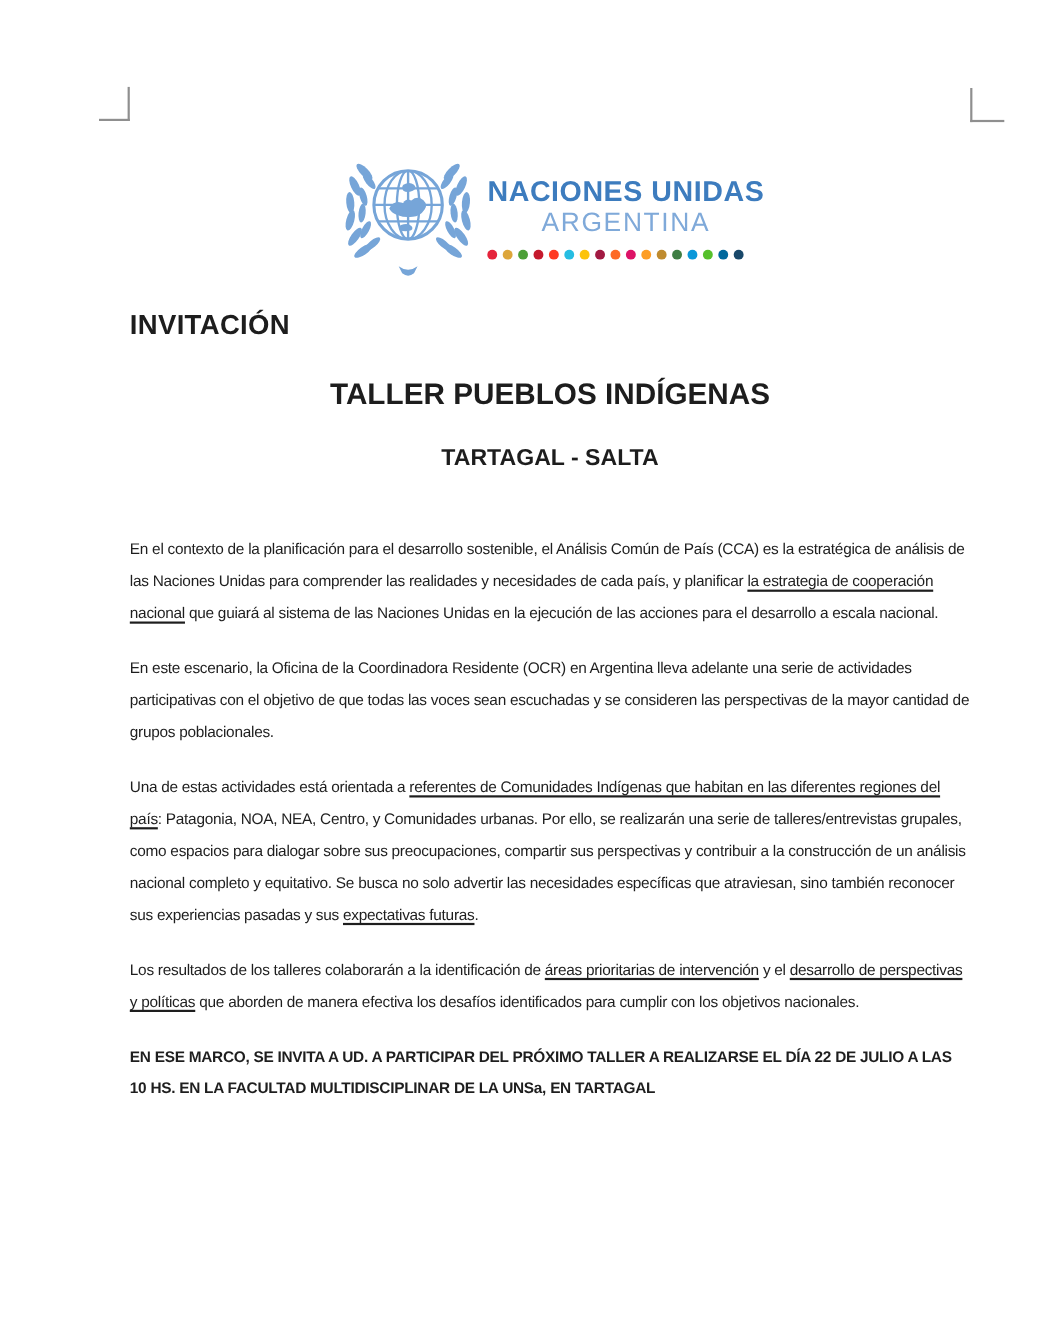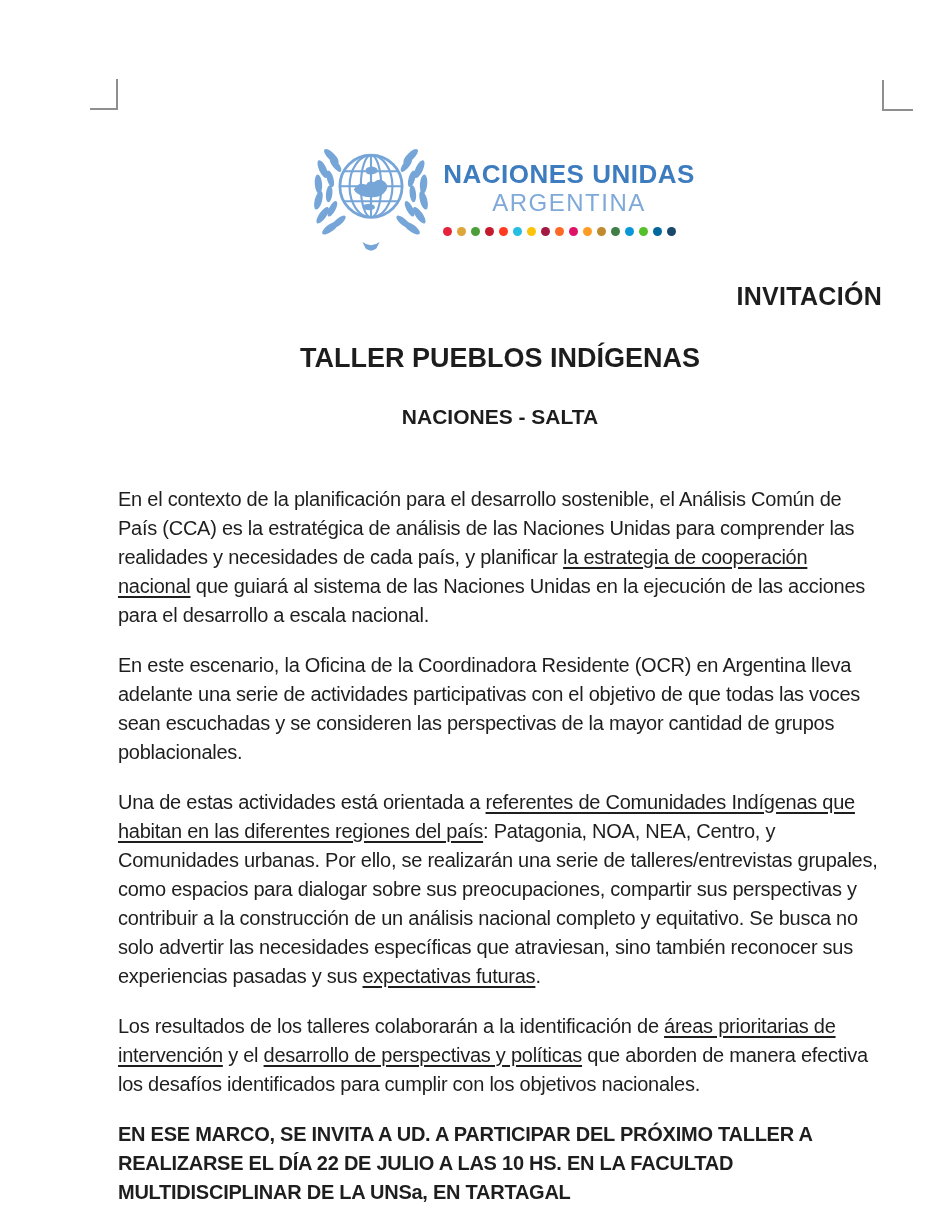--- a/index.html
+++ b/index.html
@@ -67,21 +67,21 @@
   }
   .sdg-dots .dot {
     width: 9px; height: 9px;
     border-radius: 50%;
     display: inline-block;
   }
 
   
   .title-main {
     margin-top: 26px;
-    text-align: right;
+    text-align: left;
     font-size: 25px;
     font-weight: 700;
     letter-spacing: 0.3px;
     color: #1d1d1d;
   }
   .subtitle1 {
     margin-top: 32px;
     text-align: center;
     font-size: 27px;
     font-weight: 700;
@@ -98,21 +98,21 @@
     margin-top: 31px;
     text-align: center;
     font-size: 21px;
     font-weight: 700;
     color: #1d1d1d;
   }
 
   
   .body-text { margin-top: 56px; }
   .body-text p {
-    font-size: 20px;
+    font-size: 14px;
     line-height: 29px;
     letter-spacing: -0.25px;
     color: #1e1e1e;
     margin-bottom: 21px;
     text-align: left;
   }
   .body-text p.bold { font-weight: 700; }
   .body-text .u {
     text-decoration: underline;
     text-underline-offset: 3px;
@@ -202,21 +202,21 @@
             <span class="dot" style="background: rgb(10, 151, 217);"></span>
             <span class="dot" style="background: rgb(86, 192, 43);"></span>
             <span class="dot" style="background: rgb(0, 104, 157);"></span>
             <span class="dot" style="background: rgb(25, 72, 106);"></span>
           </div>
       </div>
     </div>
 
     <div class="title-main">INVITACIÓN</div>
     <div class="subtitle1">TALLER PUEBLOS INDÍGENAS</div>
-    <div class="location">NACIONES - SALTA</div>
+    <div class="location">TARTAGAL - SALTA</div>
 
     <div class="body-text">
       <p><span>En el contexto de la planificación para el desarrollo sostenible, el Análisis Común de País (CCA) es la estratégica de análisis de las Naciones Unidas para comprender las realidades y necesidades de cada país, y planificar </span><span class="u">la estrategia de cooperación nacional</span><span> que guiará al sistema de las Naciones Unidas en la ejecución de las acciones para el desarrollo a escala nacional.</span></p>
       <p><span>En este escenario, la Oficina de la Coordinadora Residente (OCR) en Argentina lleva adelante una serie de actividades participativas con el objetivo de que todas las voces sean escuchadas y se consideren las perspectivas de la mayor cantidad de grupos poblacionales.</span></p>
       <p><span>Una de estas actividades está orientada a </span><span class="u">referentes de Comunidades Indígenas que habitan en las diferentes regiones del país</span><span>: Patagonia, NOA, NEA, Centro, y Comunidades urbanas. Por ello, se realizarán una serie de talleres/entrevistas grupales, como espacios para dialogar sobre sus preocupaciones, compartir sus perspectivas y contribuir a la construcción de un análisis nacional completo y equitativo. Se busca no solo advertir las necesidades específicas que atraviesan, sino también reconocer sus experiencias pasadas y sus </span><span class="u">expectativas futuras</span><span>.</span></p>
       <p><span>Los resultados de los talleres colaborarán a la identificación de </span><span class="u">áreas prioritarias de intervención</span><span> y el </span><span class="u">desarrollo de perspectivas y políticas</span><span> que aborden de manera efectiva los desafíos identificados para cumplir con los objetivos nacionales.</span></p>
       <p class="bold"><span>EN ESE MARCO, SE INVITA A UD. A PARTICIPAR DEL PRÓXIMO TALLER A REALIZARSE EL DÍA 22 DE JULIO A LAS 10 HS. EN LA FACULTAD MULTIDISCIPLINAR DE LA UNSa, EN TARTAGAL</span></p>
 
     </div>
 

